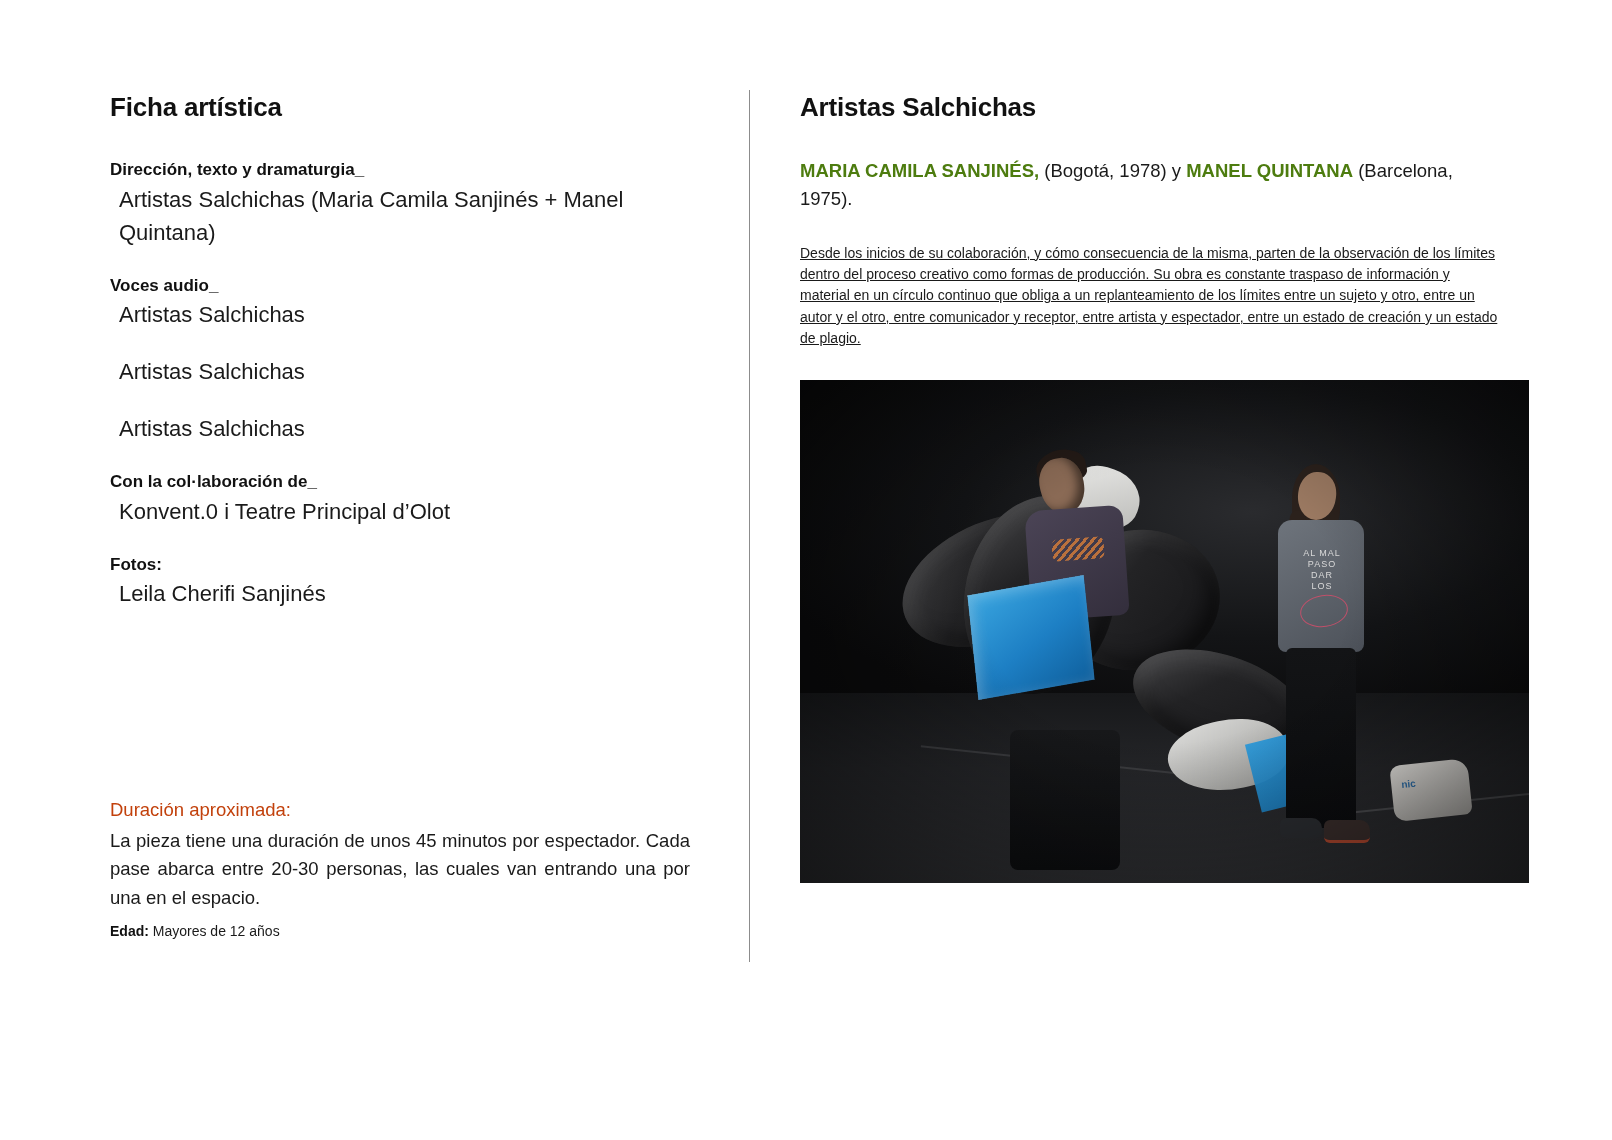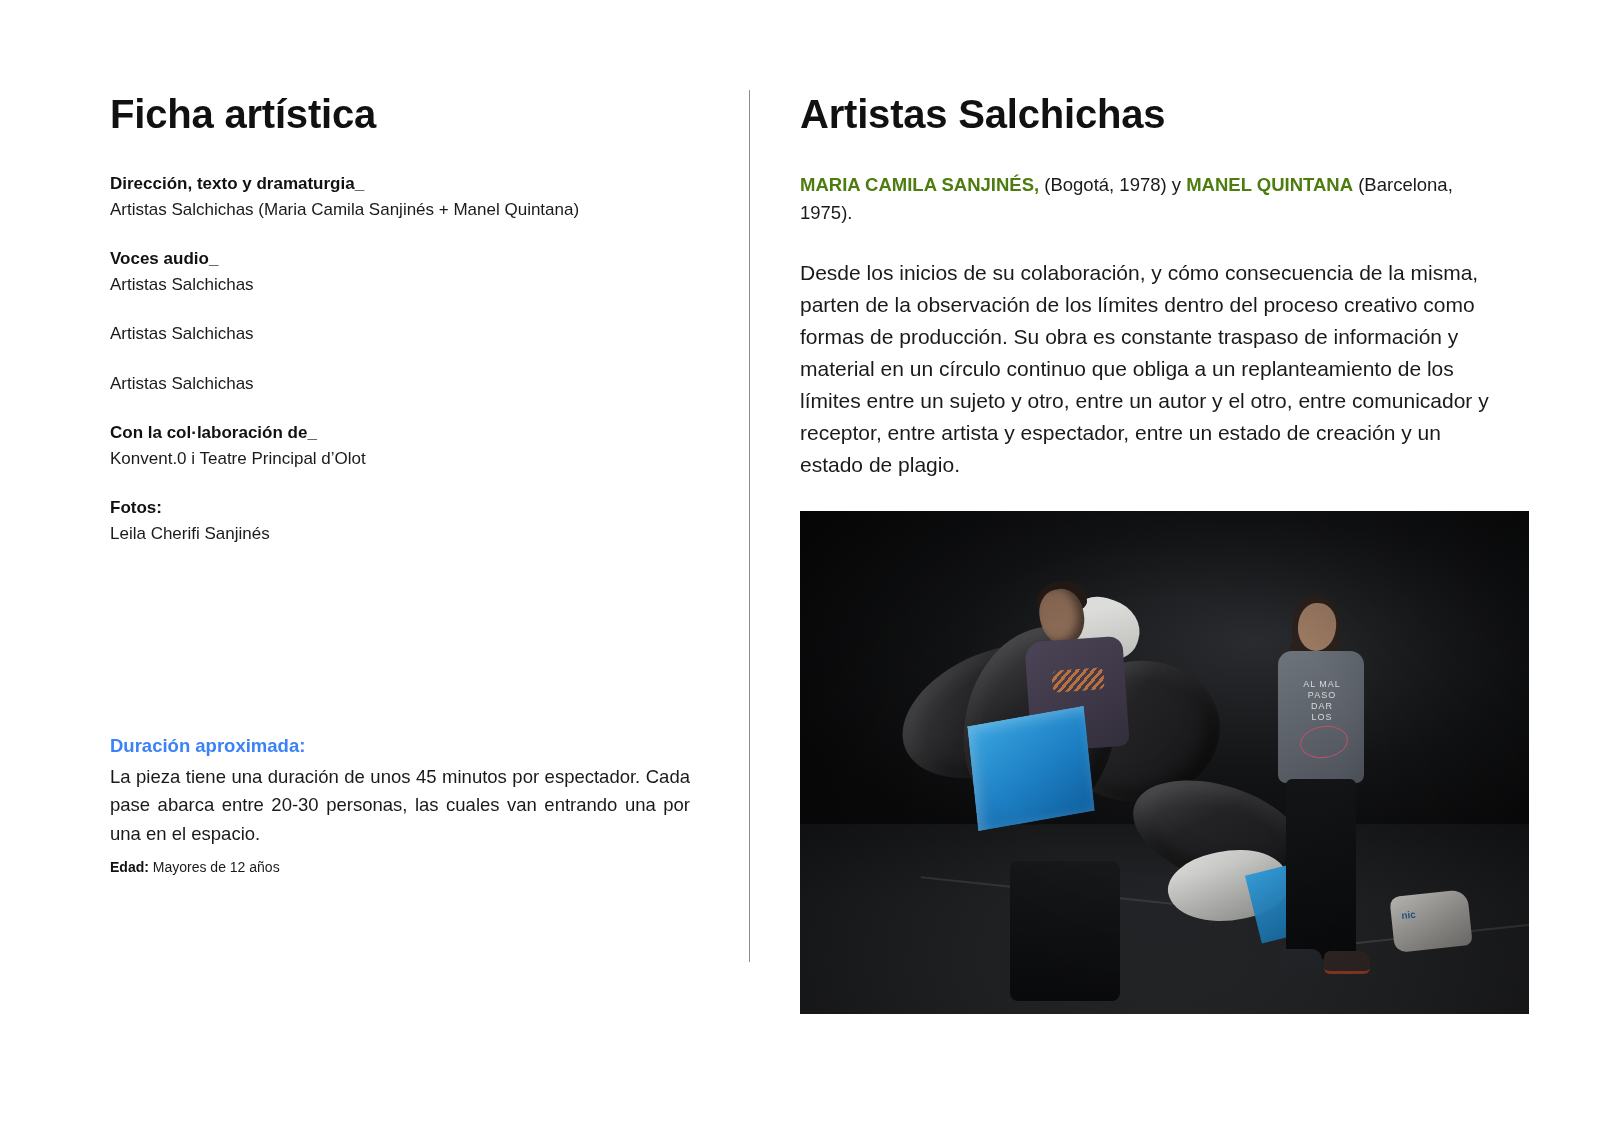--- a/index.html
+++ b/index.html
@@ -36,52 +36,53 @@
     background: #8c8c8c;
   }
   .col-right {
     position: absolute;
     left: 800px;
     top: 92px;
     width: 715px;
   }
 
   h1.section-title {
-    font-size: 40px;
+    font-size: 26px;
     font-weight: bold;
     letter-spacing: -0.2px;
     margin: 0 0 34px 0;
     color: #111;
   }
 
   .credit-block {
     margin-bottom: 24px;
   }
   .credit-label {
     font-size: 17px;
     font-weight: bold;
     line-height: 1.5;
     color: #111;
   }
   .credit-value {
-    font-size: 17px;
+    font-size: 22px;
     font-weight: normal;
     line-height: 1.5;
     color: #1a1a1a;
+    margin-left: 9px;
   }
 
   .spacer-block {
     height: 162px;
   }
 
   .duration-label {
     font-size: 18.5px;
-    font-weight: bold;
+    font-weight: normal;
     line-height: 1.55;
-    color: #3b82f6;
+    color: #c2410c;
     margin-bottom: 2px;
   }
   .duration-text {
     font-size: 18.5px;
     line-height: 1.55;
     text-align: justify;
     width: 580px;
     color: #1a1a1a;
     margin-bottom: 8px;
   }
@@ -95,25 +96,26 @@
   .bio-lead {
     font-size: 18.5px;
     line-height: 1.5;
     color: #1a1a1a;
     margin-bottom: 30px;
     width: 700px;
   }
   .bio-lead b { font-weight: bold; color: #4d7c0f; }
 
   .bio-body {
-    font-size: 21px;
+    font-size: 14px;
     line-height: 1.53;
     color: #1a1a1a;
     width: 700px;
     margin-bottom: 30px;
+    text-decoration: underline;
   }
 
   
   .photo {
     position: relative;
     width: 729px;
     height: 503px;
     background: #0a0a0b;
     overflow: hidden;
   }

